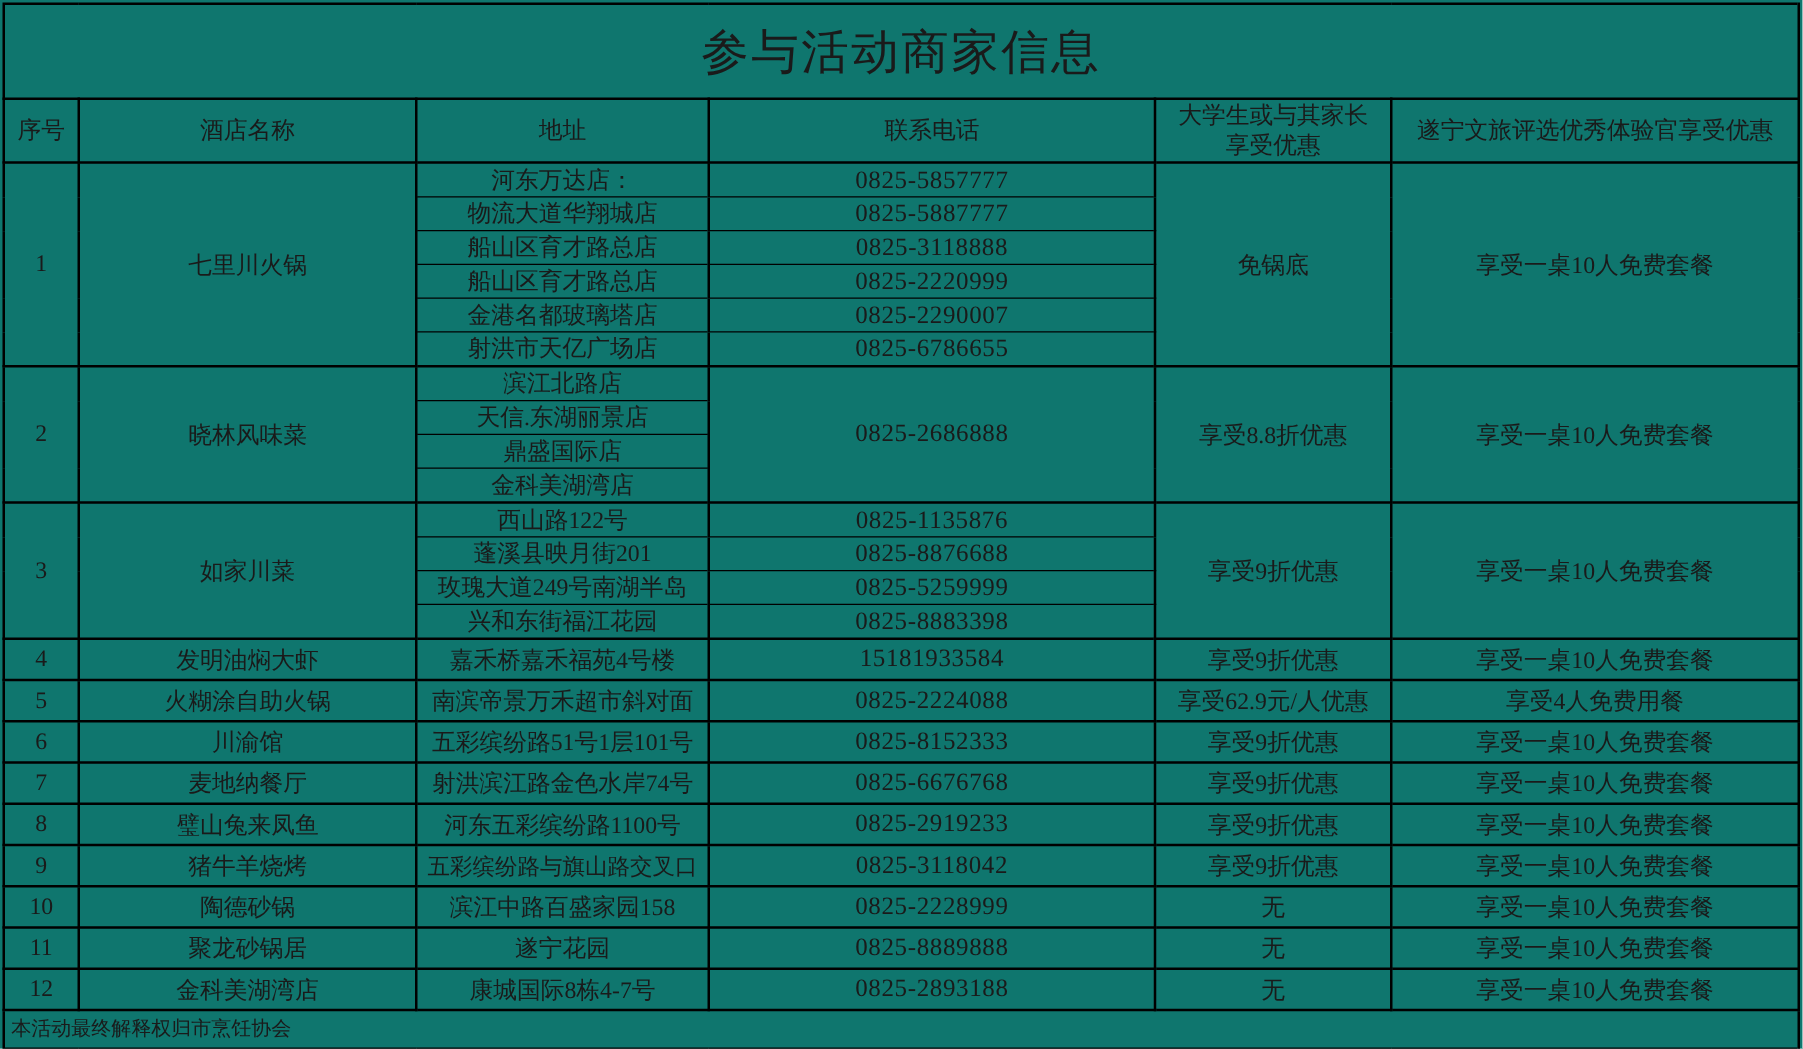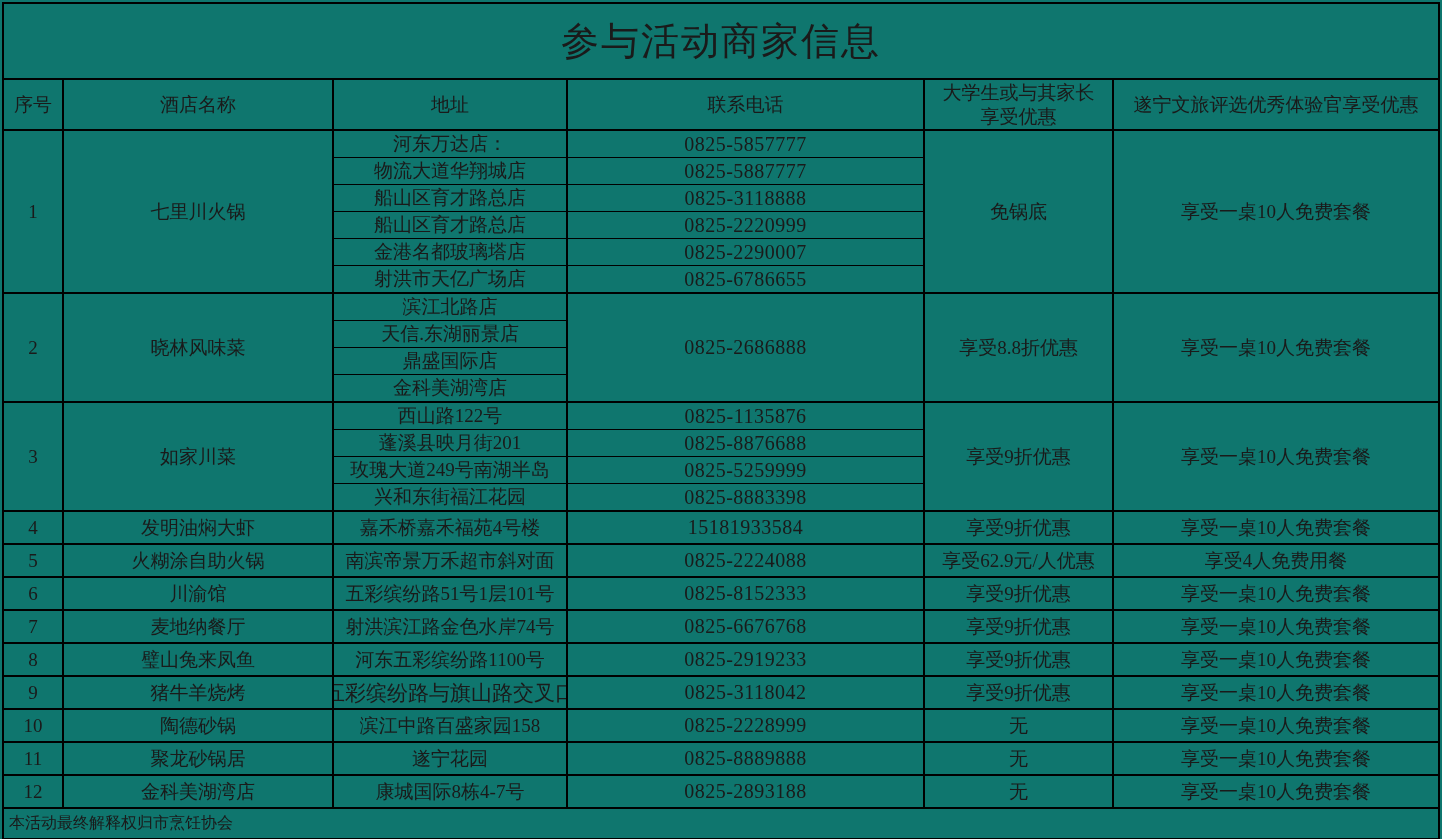--- a/index.html
+++ b/index.html
@@ -45,21 +45,21 @@
     border-top-width:2px;
     height:29px;
     text-align:left;
     padding-left:5px;
     font-size:16px;
   }
   .clip-line{
     display:flex;justify-content:center;align-items:center;
     overflow:hidden;width:100%;height:100%;
   }
-  .clip-line span{white-space:nowrap;font-size:21px;}
+  .clip-line span{white-space:nowrap;font-size:18px;}
 </style>
 </head>
 <body>
 
 <div class="sheet">
 <table class="merchants">
   <colgroup>
     <col style="width:60px">
         <col style="width:270px">
         <col style="width:234px">

